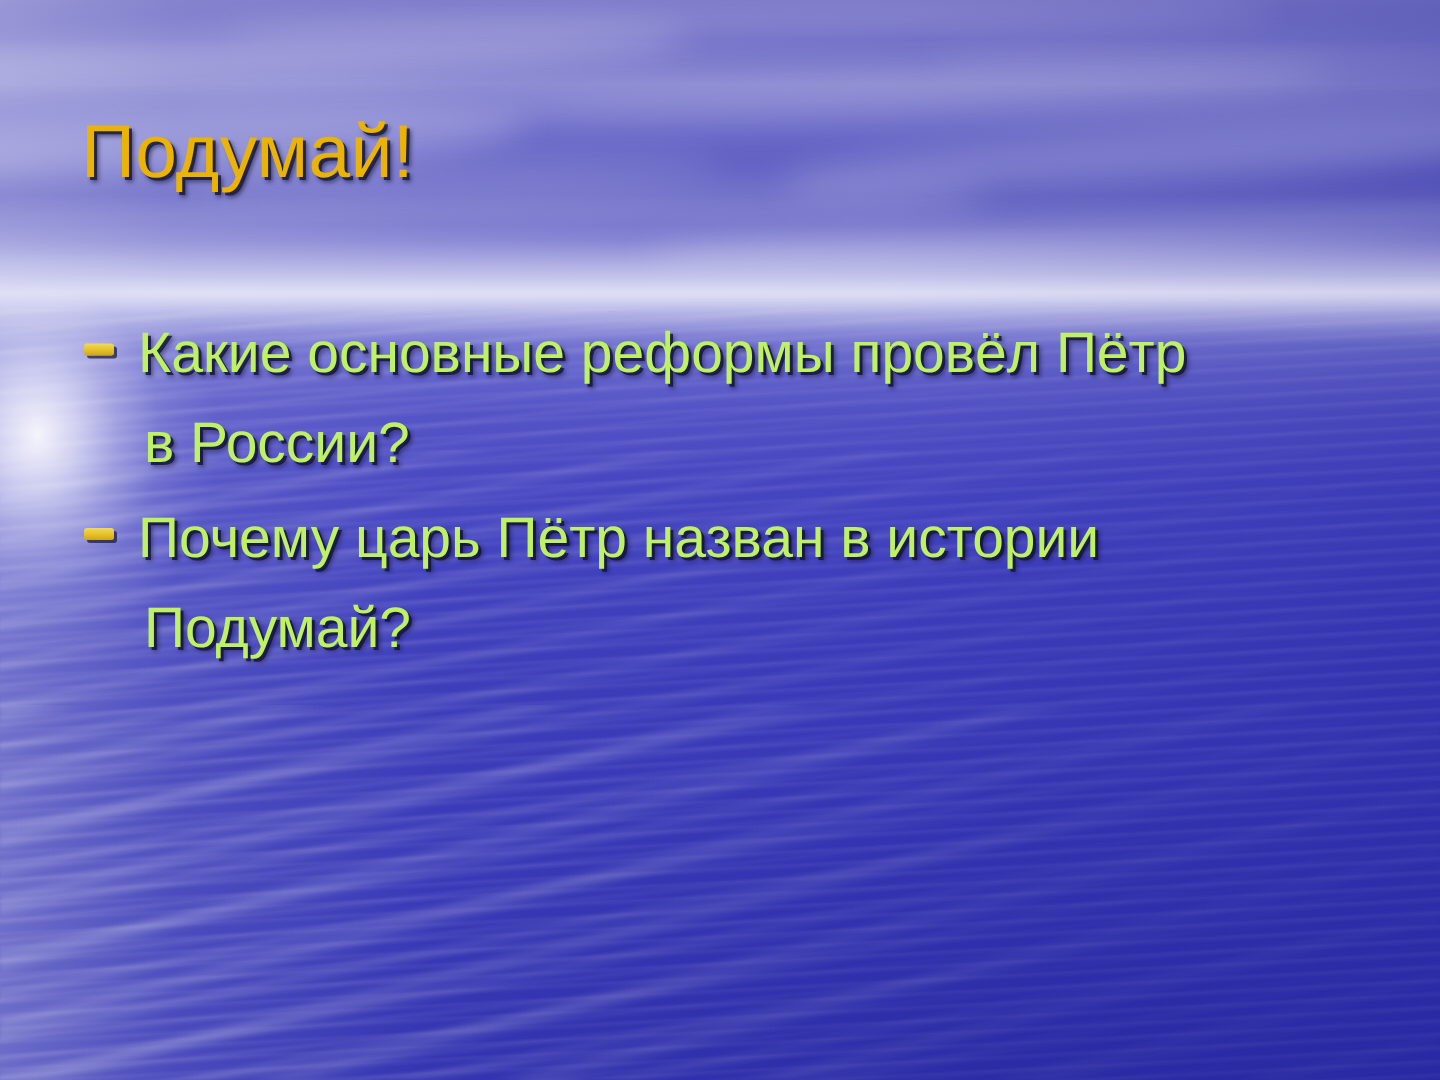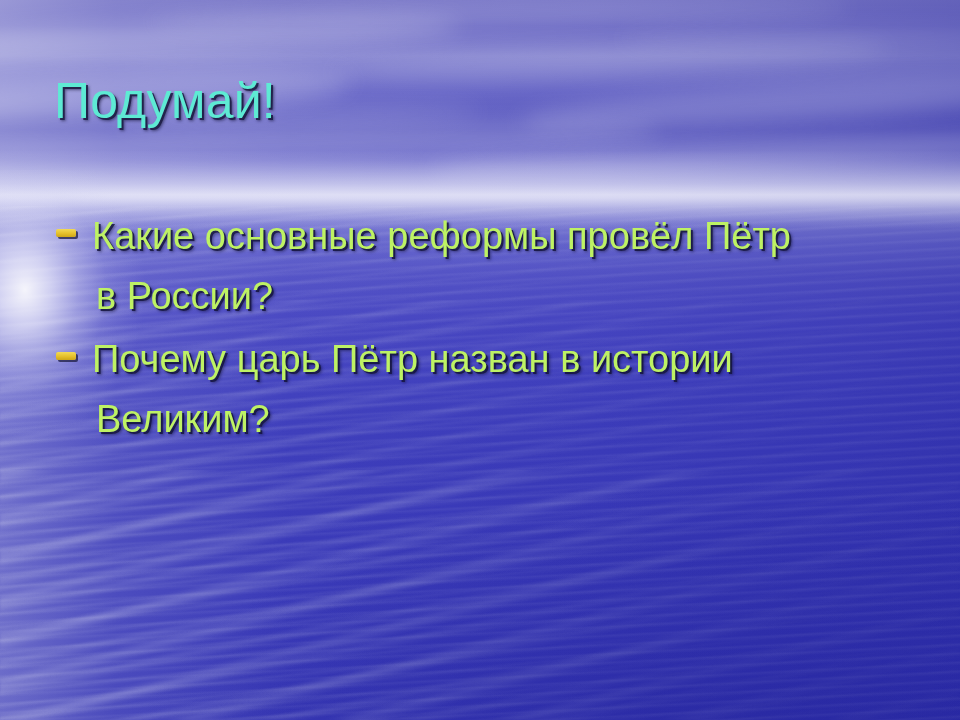--- a/index.html
+++ b/index.html
@@ -148,21 +148,21 @@
     inset: 0;
   }
 
   .slide-title {
     position: absolute;
     left: 54px;
     top: 72px;
     font-size: 50px;
     line-height: 58px;
     font-weight: 400;
-    color: #5eead4;
+    color: #eab308;
     white-space: nowrap;
     letter-spacing: 0.2px;
     text-shadow:
       2px 2px 0 rgba(22,22,60,0.80),
       3px 3px 3px rgba(16,16,50,0.55);
   }
 
   .bullet-list {
     position: absolute;
     left: 52px;
@@ -258,18 +258,18 @@
         </div>
         <span class="bullet-cont">в России?</span>
       </div>
 
 
       <div class="bullet-item">
         <div class="bullet-line">
           <span class="bullet-marker"></span>
           <span class="bullet-text">Почему царь Пётр назван в истории</span>
         </div>
-        <span class="bullet-cont">Великим?</span>
+        <span class="bullet-cont">Подумай?</span>
       </div>
 
     </div>
   </div>
 </div>
 
 </body></html>

